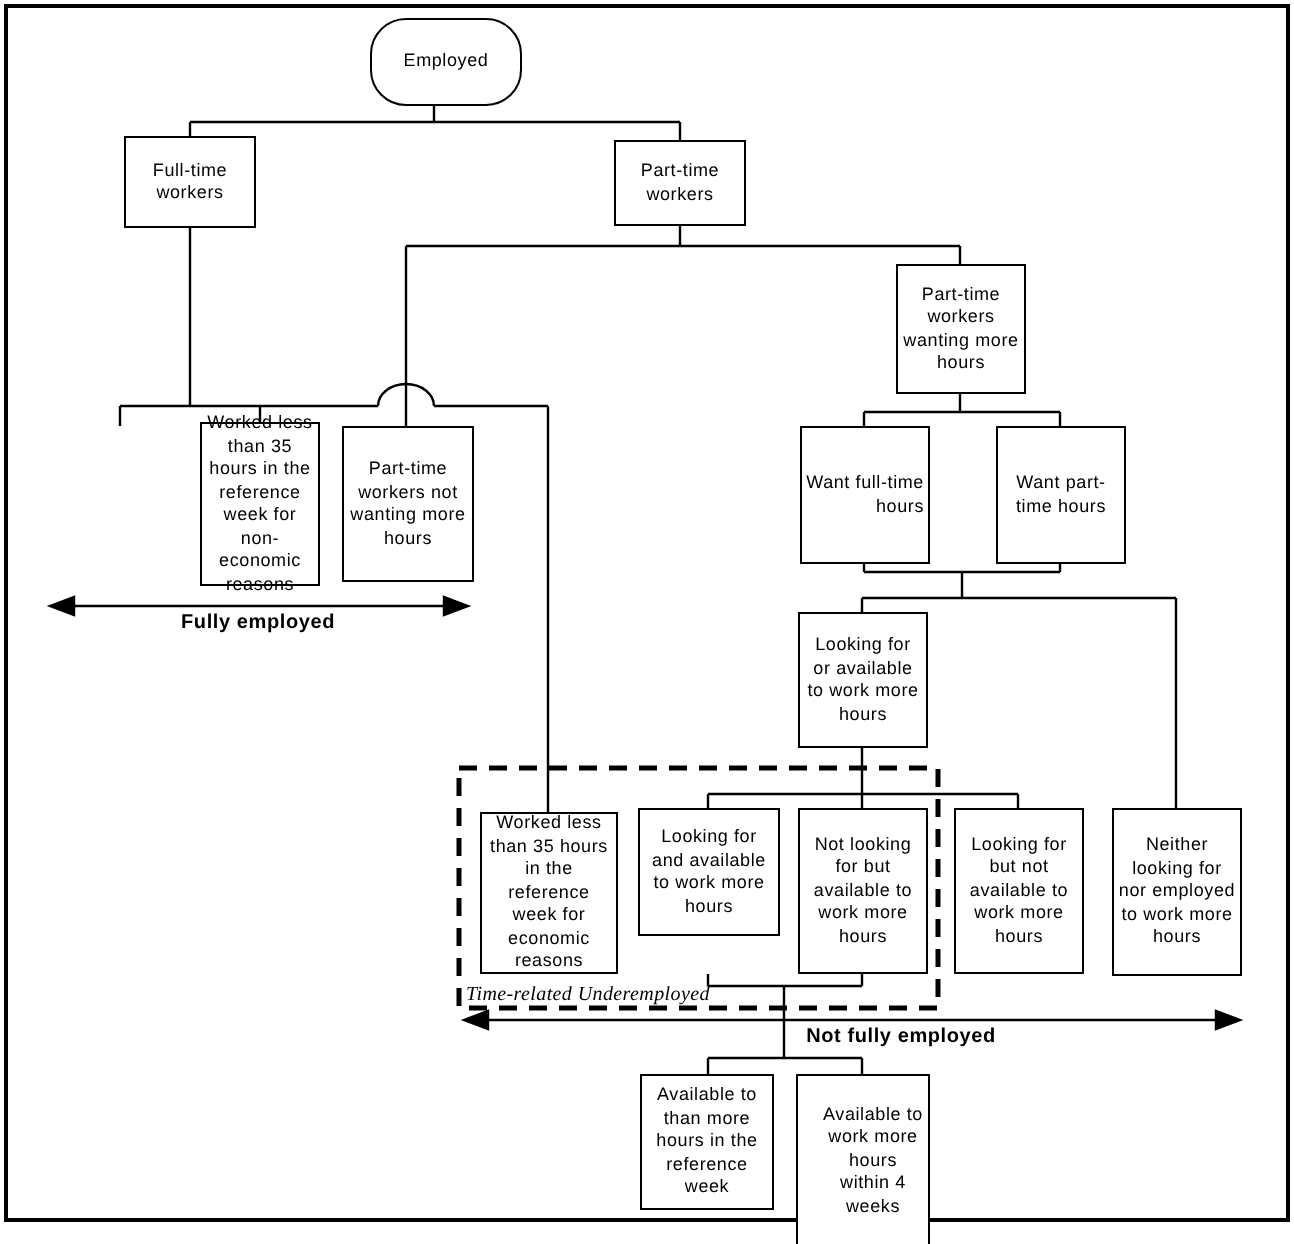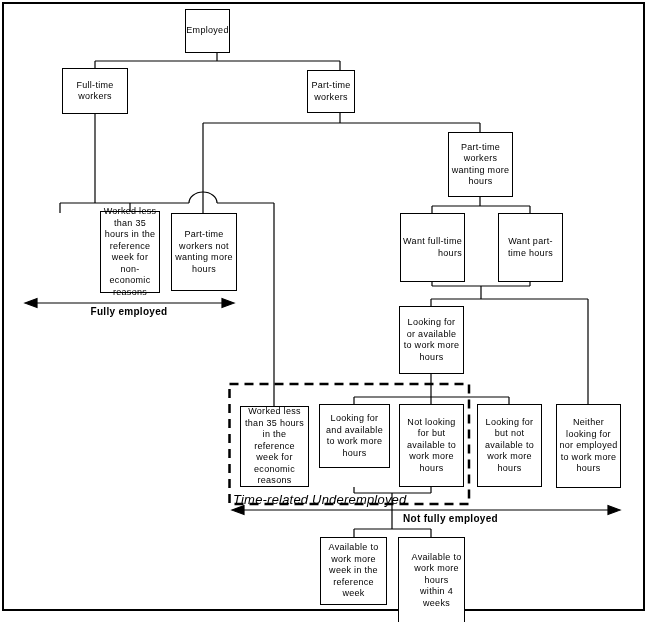--- a/index.html
+++ b/index.html
@@ -7,22 +7,22 @@
           font-family:"Liberation Sans","DejaVu Sans",sans-serif;overflow:hidden;}
   #outer-border{position:absolute;left:2px;top:2px;width:639px;height:605px;
                 border:2px solid #000;}
   svg.lines{position:absolute;left:0;top:0;width:647px;height:622px;}
   .node{position:absolute;background:#fff;border:1.5px solid #000;
         display:flex;align-items:center;justify-content:center;text-align:center;
         font-size:9px;line-height:11.5px;letter-spacing:0.3px;padding:2px;
         box-sizing:border-box;color:#000;}
   .arrow-label{position:absolute;font-weight:bold;font-size:10px;color:#000;
                text-align:center;letter-spacing:0.3px;}
-  .dash-label{position:absolute;font-style:italic;font-size:13px;color:#000;
-              letter-spacing:0.2px;}
+  .dash-label{position:absolute;font-style:italic;font-size:10px;color:#000;
+              letter-spacing:0.2px;font-family:Liberation Serif, serif;}
 </style>
 </head>
 <body>
 
 <div id="canvas">
 
   <div id="outer-border"></div>
 
   <svg class="lines" viewBox="0 0 647 622" fill="none" stroke="#000" stroke-width="1.2">
 
@@ -57,25 +57,25 @@
       <polygon points="234,303 222,298.5 222,307.5" fill="#000"></polygon>
     </g>
 
     <g>
       <path d="M241,510 H611"></path>
       <polygon points="232,510 244,505.5 244,514.5" fill="#000"></polygon>
       <polygon points="620,510 608,505.5 608,514.5" fill="#000"></polygon>
     </g>
   </svg>
 
-  <div class="node" style="left:185px;top:9px;width:45px;height:44px;">Employed</div>
+  <div class="node" style="left:185px;top:9px;width:76px;height:44px;border-radius:18px;">Employed</div>
 
   <div class="node" style="left:62px;top:68px;width:66px;height:46px;">Full-time workers</div>
 
-  <div class="node" style="left:307px;top:70px;width:48px;height:43px;">Part-time workers</div>
+  <div class="node" style="left:307px;top:70px;width:66px;height:43px;">Part-time workers</div>
 
 
   <div class="node" style="left:100px;top:211px;width:60px;height:82px;">Worked less than 35 hours in the reference week for non-economic reasons</div>
 
   <div class="node" style="left:171px;top:213px;width:66px;height:78px;">Part-time workers not wanting more hours</div>
 
   <div class="node" style="left:448px;top:132px;width:65px;height:65px;">Part-time workers wanting more hours</div>
 
   <div class="node" style="left:400px;top:213px;width:65px;height:69px;text-align:right;">Want full-time hours</div>
 
@@ -86,21 +86,21 @@
   <div class="node" style="left:240px;top:406px;width:69px;height:81px;">Worked less than 35 hours in the reference week for economic reasons</div>
 
   <div class="node" style="left:319px;top:404px;width:71px;height:64px;">Looking for and available to work more hours</div>
 
   <div class="node" style="left:399px;top:404px;width:65px;height:83px;">Not looking for but available to work more hours</div>
 
   <div class="node" style="left:477px;top:404px;width:65px;height:83px;">Looking for but not available to work more hours</div>
 
   <div class="node" style="left:556px;top:404px;width:65px;height:84px;">Neither looking for nor employed to work more hours</div>
 
-  <div class="node" style="left:320px;top:537px;width:67px;height:68px;">Available to work more week in the reference week</div>
+  <div class="node" style="left:320px;top:537px;width:67px;height:68px;">Available to than more hours in the reference week</div>
 
   <div class="node" style="left:398px;top:537px;width:67px;height:87px;padding-left:12px;">Available to work more hours within 4 weeks</div>
 
   <div class="arrow-label" style="left:54px;top:306px;width:150px;">Fully employed</div>
 
   <div class="arrow-label" style="left:398px;top:513px;width:105px;">Not fully employed</div>
 
   <div class="dash-label" style="left:233px;top:492px;">Time-related Underemployed</div>
 
 </div>

